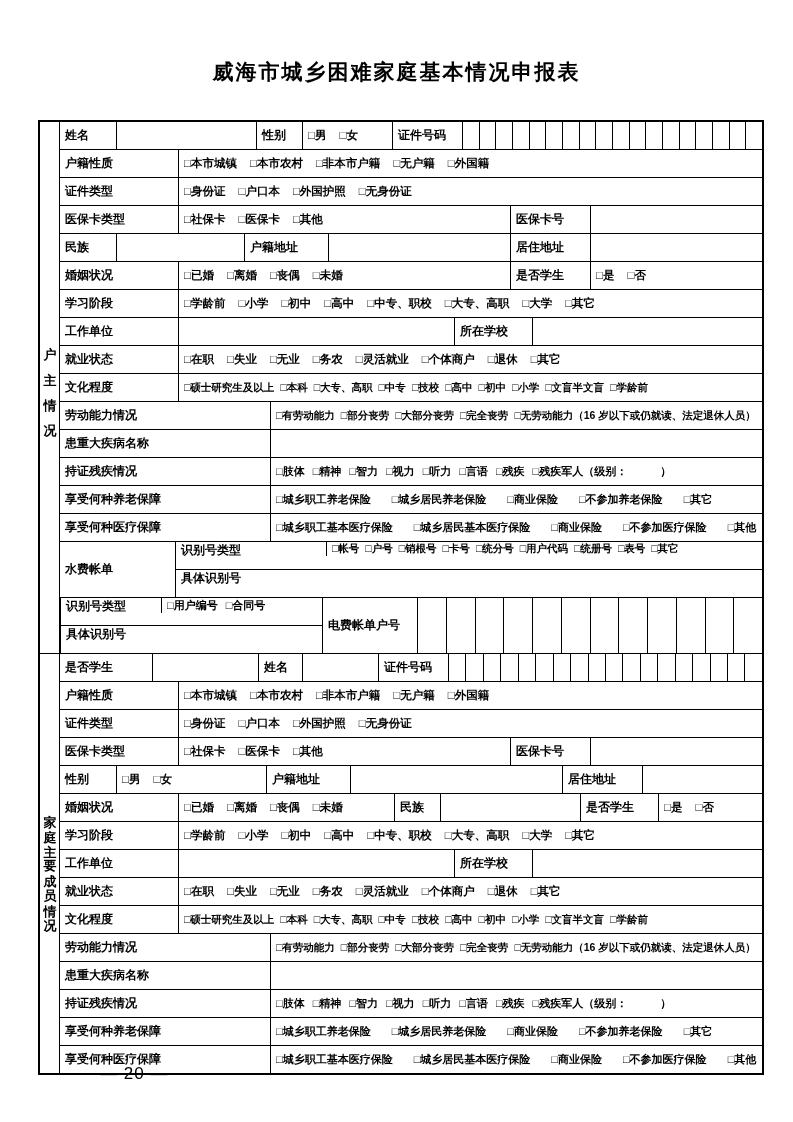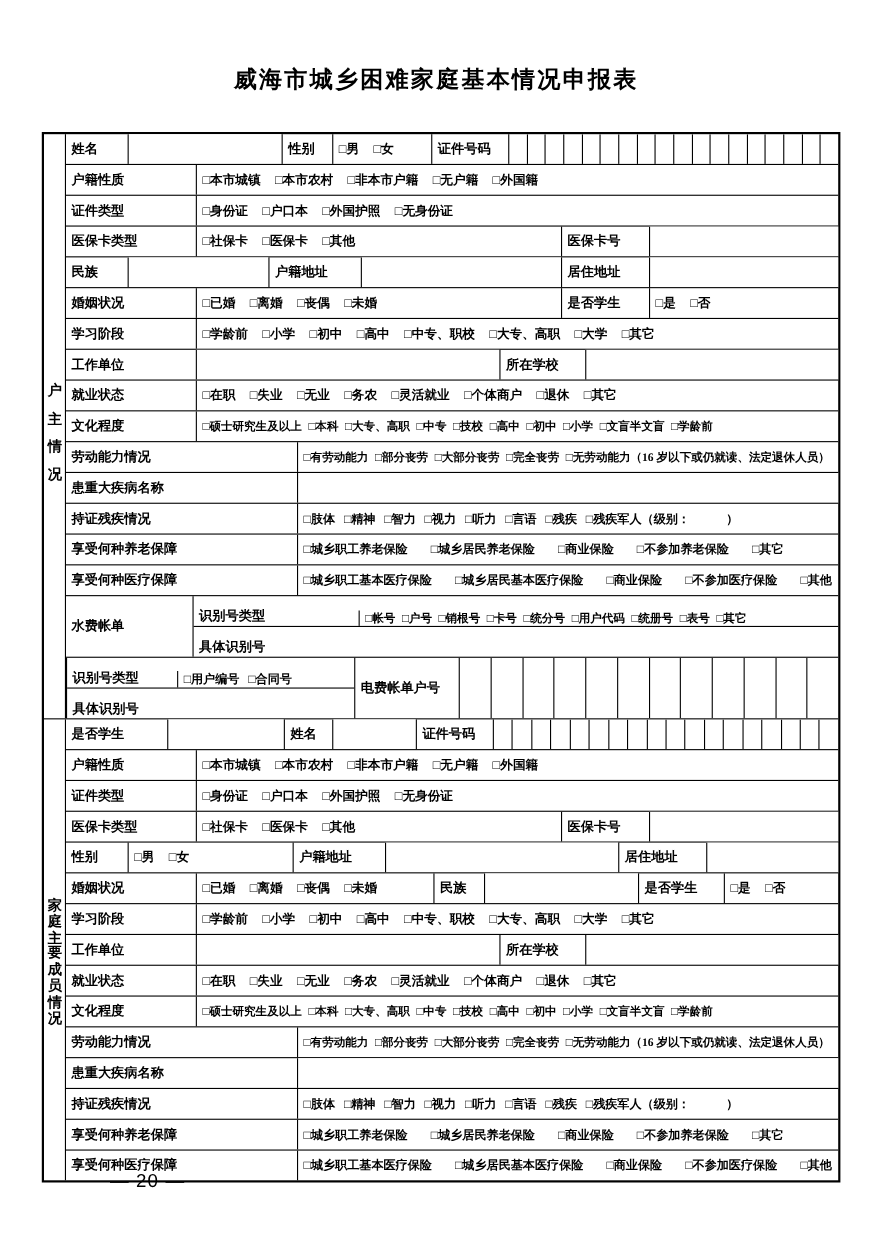--- a/index.html
+++ b/index.html
@@ -27,33 +27,33 @@
   .vert.member-v{letter-spacing:15px;}
   .section-rows{flex:1;display:flex;flex-direction:column;border-left:1px solid #000;min-width:0;}
   .row{display:flex;align-items:stretch;min-height:27px;}
   .row + .row{border-top:1px solid #000;}
   .cell{
     display:flex;align-items:center;padding:0 5px;font-size:12px;font-weight:bold;
     border-left:1px solid #000;box-sizing:border-box;min-width:0;overflow:hidden;
   }
   .row > .cell:first-child{border-left:none;}
   .lbl{white-space:nowrap;}
-  .flex1{flex:1 1 auto;font-family:Liberation Serif, serif;}
+  .flex1{flex:1 1 auto;}
   .opts{flex-wrap:nowrap;white-space:nowrap;}
   .opt{margin-right:13px;font-size:11.5px;font-weight:bold;white-space:nowrap;}
   .opts .opt:last-child{margin-right:0;}
   .tight .opt{margin-right:8px;font-size:11px;}
   .xtight .opt{margin-right:6px;font-size:10.5px;}
   .spread .opt{margin-right:21px;font-size:11px;}
   .input-cell{background:#fff;}
   .digit-cells{padding:0;align-items:stretch;}
   .digit-cell{flex:1 1 0;border-left:1px solid #000;}
   .digit-cells > .digit-cell:first-child{border-left:none;}
   .subcol{display:flex;flex-direction:column;border-left:1px solid #000;box-sizing:border-box;min-width:0;}
-  .subrow{display:flex;flex:1 1 0;align-items:flex-end;min-height:27px;}
+  .subrow{display:flex;flex:1 1 0;align-items:flex-start;min-height:27px;}
   .subrow + .subrow{border-top:1px solid #000;gap:12px;}
   .subrow > .cell:first-child{border-left:none;}
   .h2x{min-height:54px;}
   .page-number{
     position:absolute;left:100px;top:1064px;
     font-family:Liberation Sans, sans-serif;font-size:17px;letter-spacing:1px;
   }
 </style>
 </head>
 <body>

